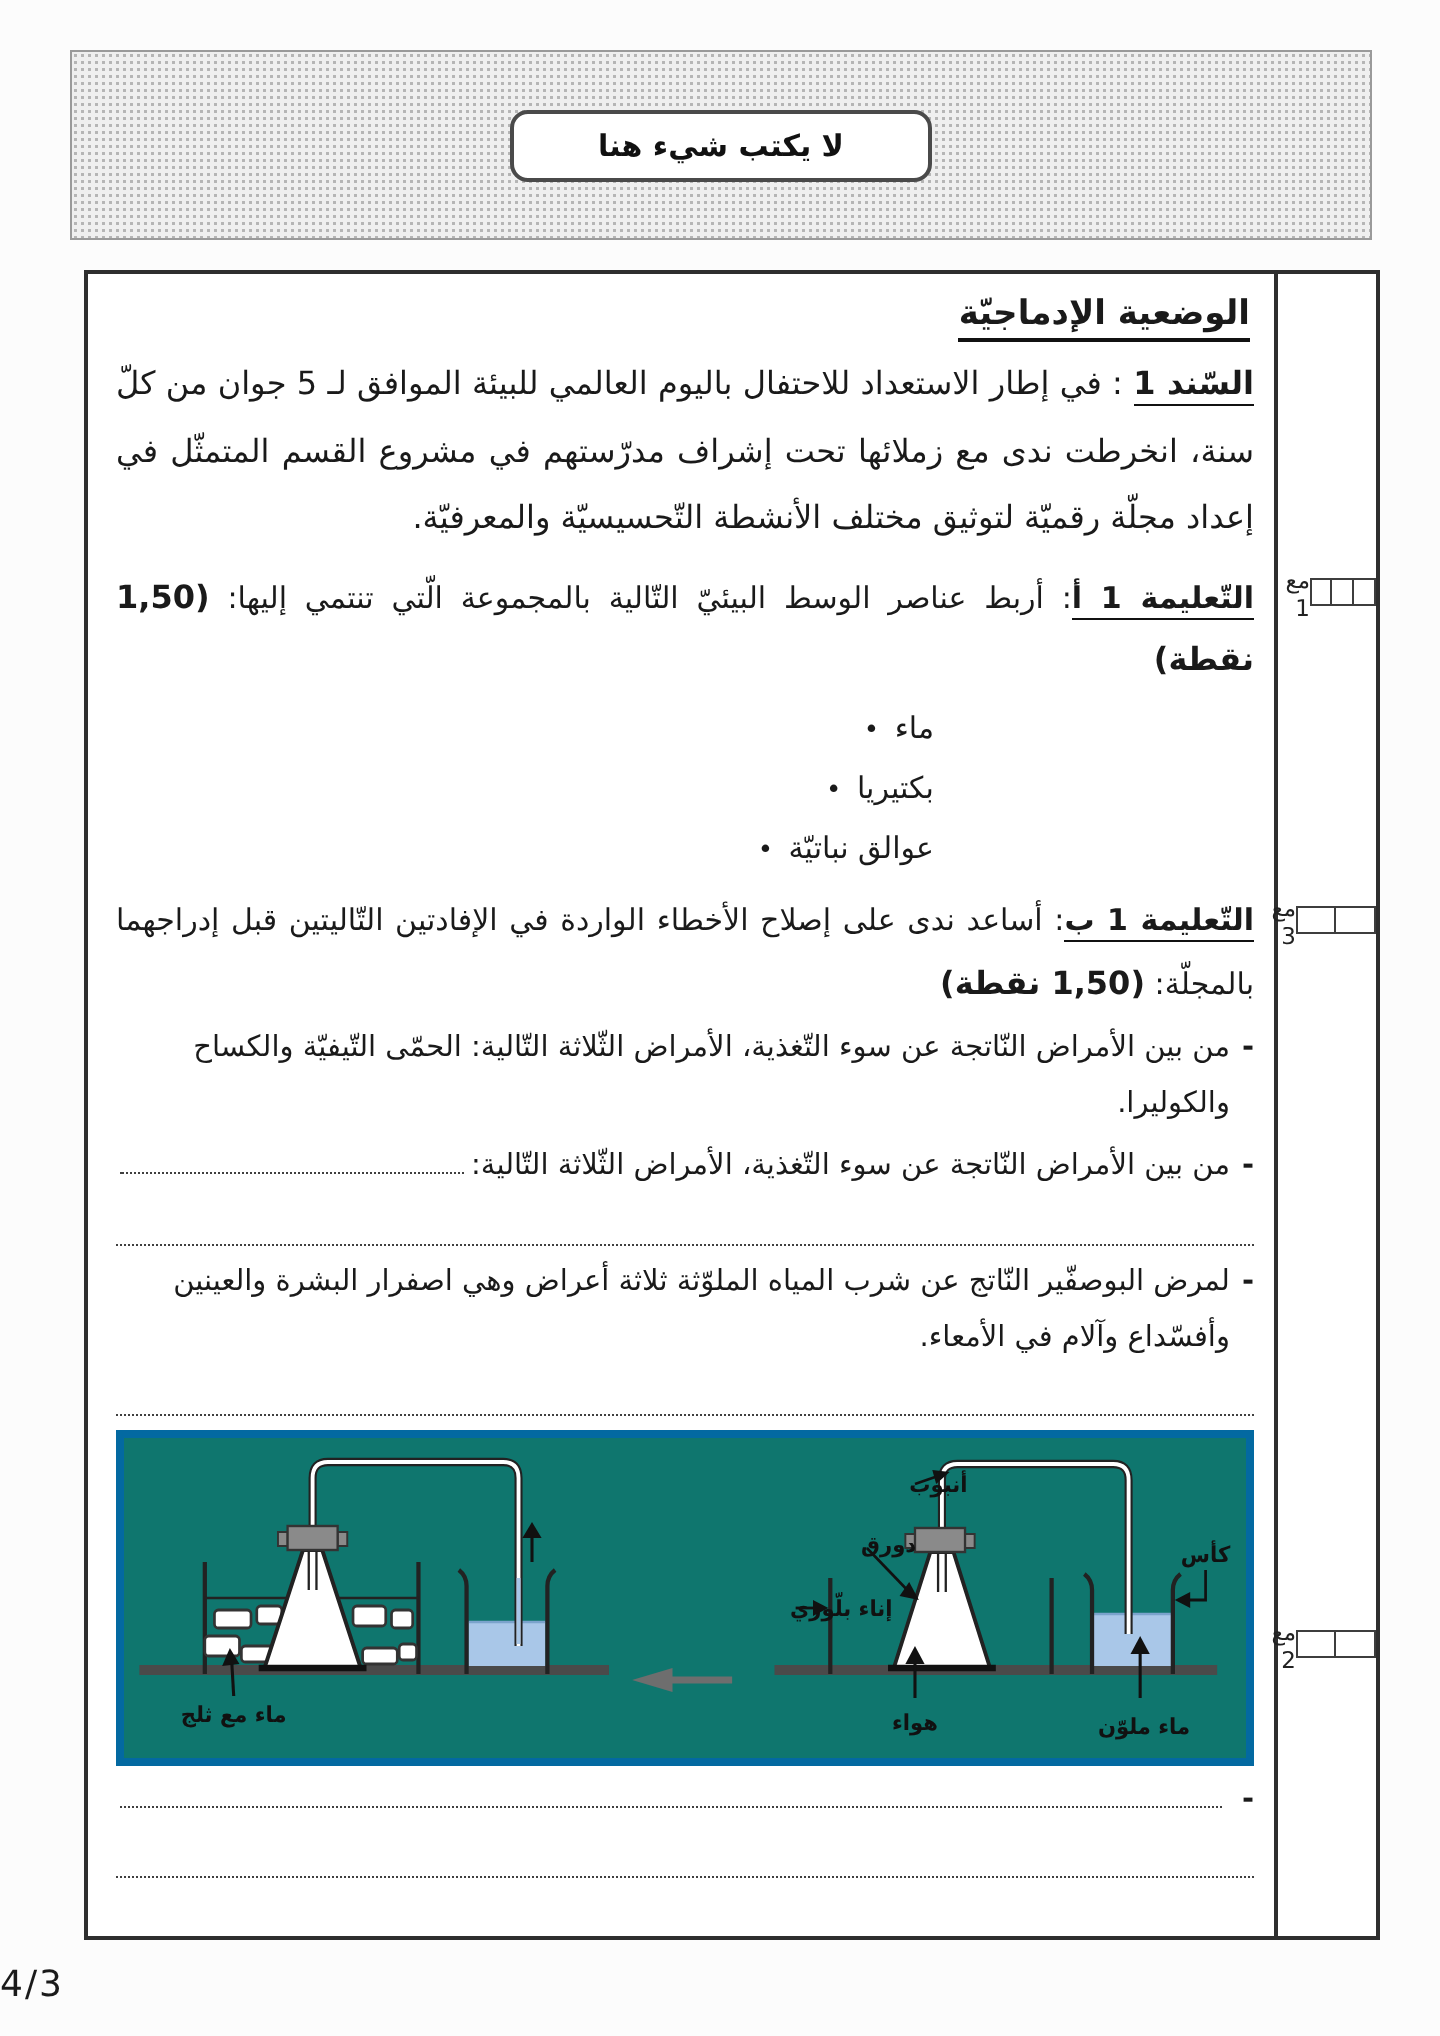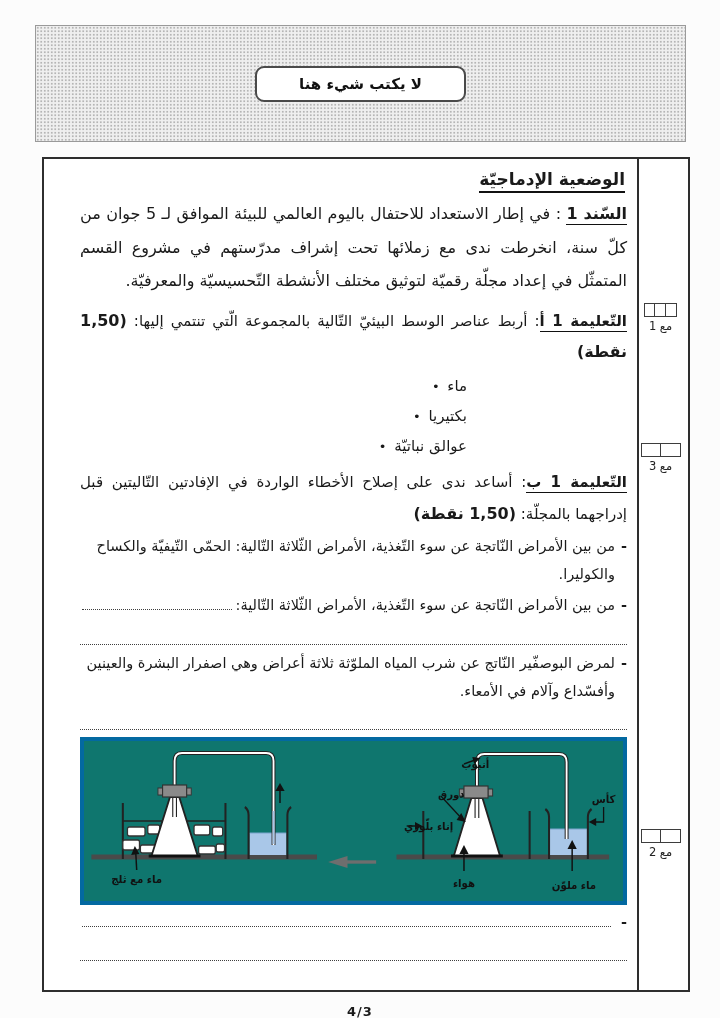--- a/index.html
+++ b/index.html
@@ -1,42 +1,42 @@
 <!DOCTYPE html>
 <html dir="rtl" lang="ar"><head>
 <meta charset="utf-8">
 <style>
   * { box-sizing: border-box; }
   body { margin:0; background:#f2f2f2; font-family:"DejaVu Sans", sans-serif; color:#1a1a1a; }
   .page { width:720px; height:1018px; background:#fcfcfc; position:relative; overflow:hidden; }
 
   
   .banner {
-    margin:25px 34px 0 35px; height:117px;
+    margin:25px 34px 0 35px; height:95px;
     border:1px solid #9a9a9a;
     background-color:#efefef;
     background-image: radial-gradient(#b5b5b5 0.7px, transparent 0.9px);
     background-size:3.5px 3.5px;
     display:flex; align-items:center; justify-content:center;
   }
   .notice-box {
     background:#fff; border:2px solid #4a4a4a; border-radius:9px;
     padding:7px 42px; font-weight:bold; font-size:15px; color:#111;
   }
 
   
   .main-box {
     margin:15px 30px 0 42px; height:835px;
     border:2px solid #2e2e2e; background:#fff;
-    display:flex; flex-direction:row; direction:ltr;padding-left:22px;
+    display:flex; flex-direction:row; direction:ltr;
   }
   .content { flex:1; direction:rtl; padding:2px 10px 0 14px; overflow:hidden; }
   .margin-col { width:51px; border-left:2px solid #2e2e2e; position:relative; direction:rtl; }
 
-  .grade-group { position:absolute; left:-6px; right:0; display:flex; flex-direction:column; align-items:center; }
+  .grade-group { position:absolute; left:-6px; right:0; display:flex; flex-direction:row; align-items:center; }
   .cells { display:flex; direction:ltr; }
   .sq { background:#fff; border:1.5px solid #3d3d3d; }
   .sq + .sq { border-left:none; }
   .sq.small { width:11px; height:14px; }
   .sq.wide  { width:20px; height:14px; }
   .glabel { font-size:11.5px; margin-top:2px; color:#222; }
 
   
   .title { display:inline-block; font-size:17px; font-weight:bold; border-bottom:2px solid #111; padding-bottom:2px; margin:8px 2px 0 0; }
   .para { font-size:16px; line-height:2.1; text-align:justify; margin:4px 0 0; }
@@ -50,21 +50,21 @@
   .stmt-line { display:flex; align-items:baseline; font-size:14.5px; line-height:1.95; margin-top:3px; }
   .dash { font-weight:bold; padding-left:6px; }
   .dots { flex:1; border-bottom:1.8px dotted #3f3f3f; margin:0 4px 5px 2px; min-width:30px; }
   .dotline { border-bottom:1.8px dotted #3f3f3f; height:17px; margin:8px 0 4px; }
 
   
   .diagram-box { border:4px solid #0369a1; margin:7px 0 3px; background:#0f766e; }
   .diagram-box svg { display:block; width:100%; height:160px; }
   svg text { font-family:"DejaVu Sans", sans-serif; font-size:11px; font-weight:bold; fill:#111; }
 
-  .footer { text-align:center; font-size:13px; font-weight:bold; margin-top:12px; letter-spacing:1px; }
+  .footer { text-align:left; font-size:18px; font-weight:normal; margin-top:12px; letter-spacing:1px; }
 </style>
 </head>
 <body>
 
 <div class="page">
 
   <div class="banner">
     <div class="notice-box">لا يكتب شيء هنا</div>
   </div>
 
@@ -216,21 +216,21 @@
 
     <div class="margin-col">
       <div class="grade-group" style="top:144px;">
         <div class="cells">
           <span class="sq small"></span>
             <span class="sq small"></span>
             <span class="sq small"></span>
         </div>
         <div class="glabel">مع 1</div>
       </div>
-      <div class="grade-group" style="top:284px;">
+      <div class="grade-group" style="top:308px;">
         <div class="cells">
           <span class="sq wide"></span>
             <span class="sq wide"></span>
         </div>
         <div class="glabel">مع 3</div>
       </div>
       <div class="grade-group" style="top:670px;">
         <div class="cells">
           <span class="sq wide"></span>
             <span class="sq wide"></span>

